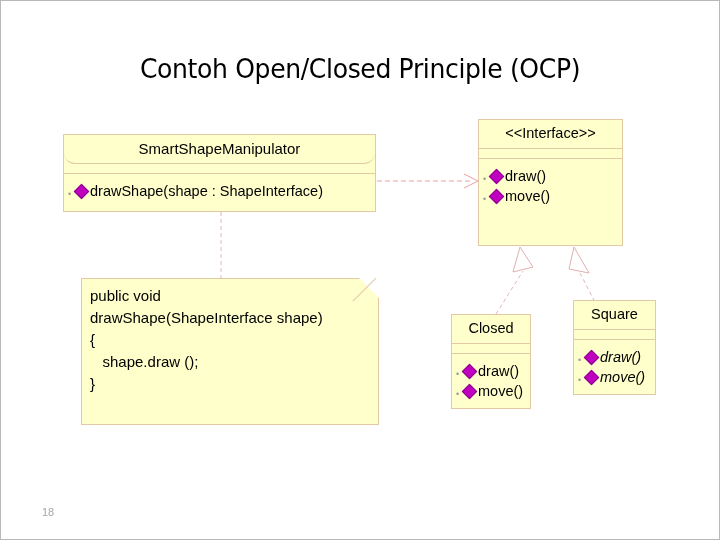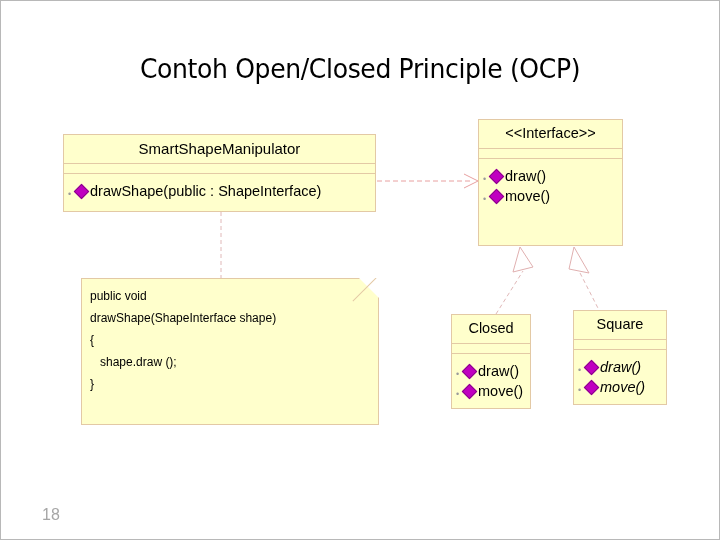--- a/index.html
+++ b/index.html
@@ -77,25 +77,25 @@
     background:#c000c0;
     border:1px solid #8a008a;
     transform:rotate(45deg);
     margin:0 1px 0 1px;
   }
   .op-label{margin-left:2px;}
   .italic .op-label{font-style:italic;}
 
   
   #box-manipulator{left:62px;top:133px;width:313px;height:78px;}
-  #box-manipulator .uml-head{font-size:15px;}
+  #box-manipulator .uml-head{font-size:15px;border-radius:11px;}
   #box-interface{left:477px;top:118px;width:145px;height:127px;}
   #box-interface .uml-head{line-height:20px;padding-top:3px;}
   #box-circle{left:450px;top:313px;width:80px;height:95px;}
-  #box-square{left:572px;top:309px;width:94px;height:95px;}
+  #box-square{left:572px;top:299px;width:83px;height:95px;}
 
   
   #note{
     position:absolute;
     left:80px;top:277px;width:298px;height:147px;
     background:#ffffcc;
     border:1px solid #e3c9a5;
     box-sizing:border-box;
   }
   #note-fold{
@@ -117,37 +117,37 @@
     position:absolute;
     left:-3px;top:11px;
     width:33px;height:1px;
     background:#e3c9a5;
     transform:rotate(-45deg);
     transform-origin:center;
   }
   #note-text{
     position:relative;
     padding:6px 8px;
-    font-size:12px;
+    font-size:15px;
     line-height:22px;
     color:#000;
     white-space:pre;
   }
 
   
   svg#wires{
     position:absolute;left:0;top:0;width:718px;height:538px;
     pointer-events:none;
   }
 
   
   #pagenum{
     position:absolute;
     left:41px;top:505px;
-    font-size:16px;
+    font-size:11px;
     color:#a6a6a6;
   }
 </style>
 </head>
 <body>
 
 <div id="slide">
 
   <div id="title">Contoh Open/Closed Principle (OCP)</div>
 
@@ -165,21 +165,21 @@
     <polygon points="573,246 568,268 588,272" fill="#ffffff" stroke="#e0b0b0" stroke-width="1"></polygon>
   </svg>
 
   <div class="uml-box" id="box-manipulator">
     <div class="uml-head">SmartShapeManipulator</div>
     <div class="uml-attr"></div>
     <div class="uml-ops">
       <div class="op">
         <span class="dot">•</span>
         <span class="diamond"></span>
-        <span class="op-label">drawShape(public : ShapeInterface)</span>
+        <span class="op-label">drawShape(shape : ShapeInterface)</span>
       </div>
     </div>
   </div>
 
   <div class="uml-box" id="box-interface">
     <div class="uml-head">
       <div>&lt;&lt;Interface&gt;&gt;</div>
     </div>
     <div class="uml-attr"></div>
     <div class="uml-ops">

